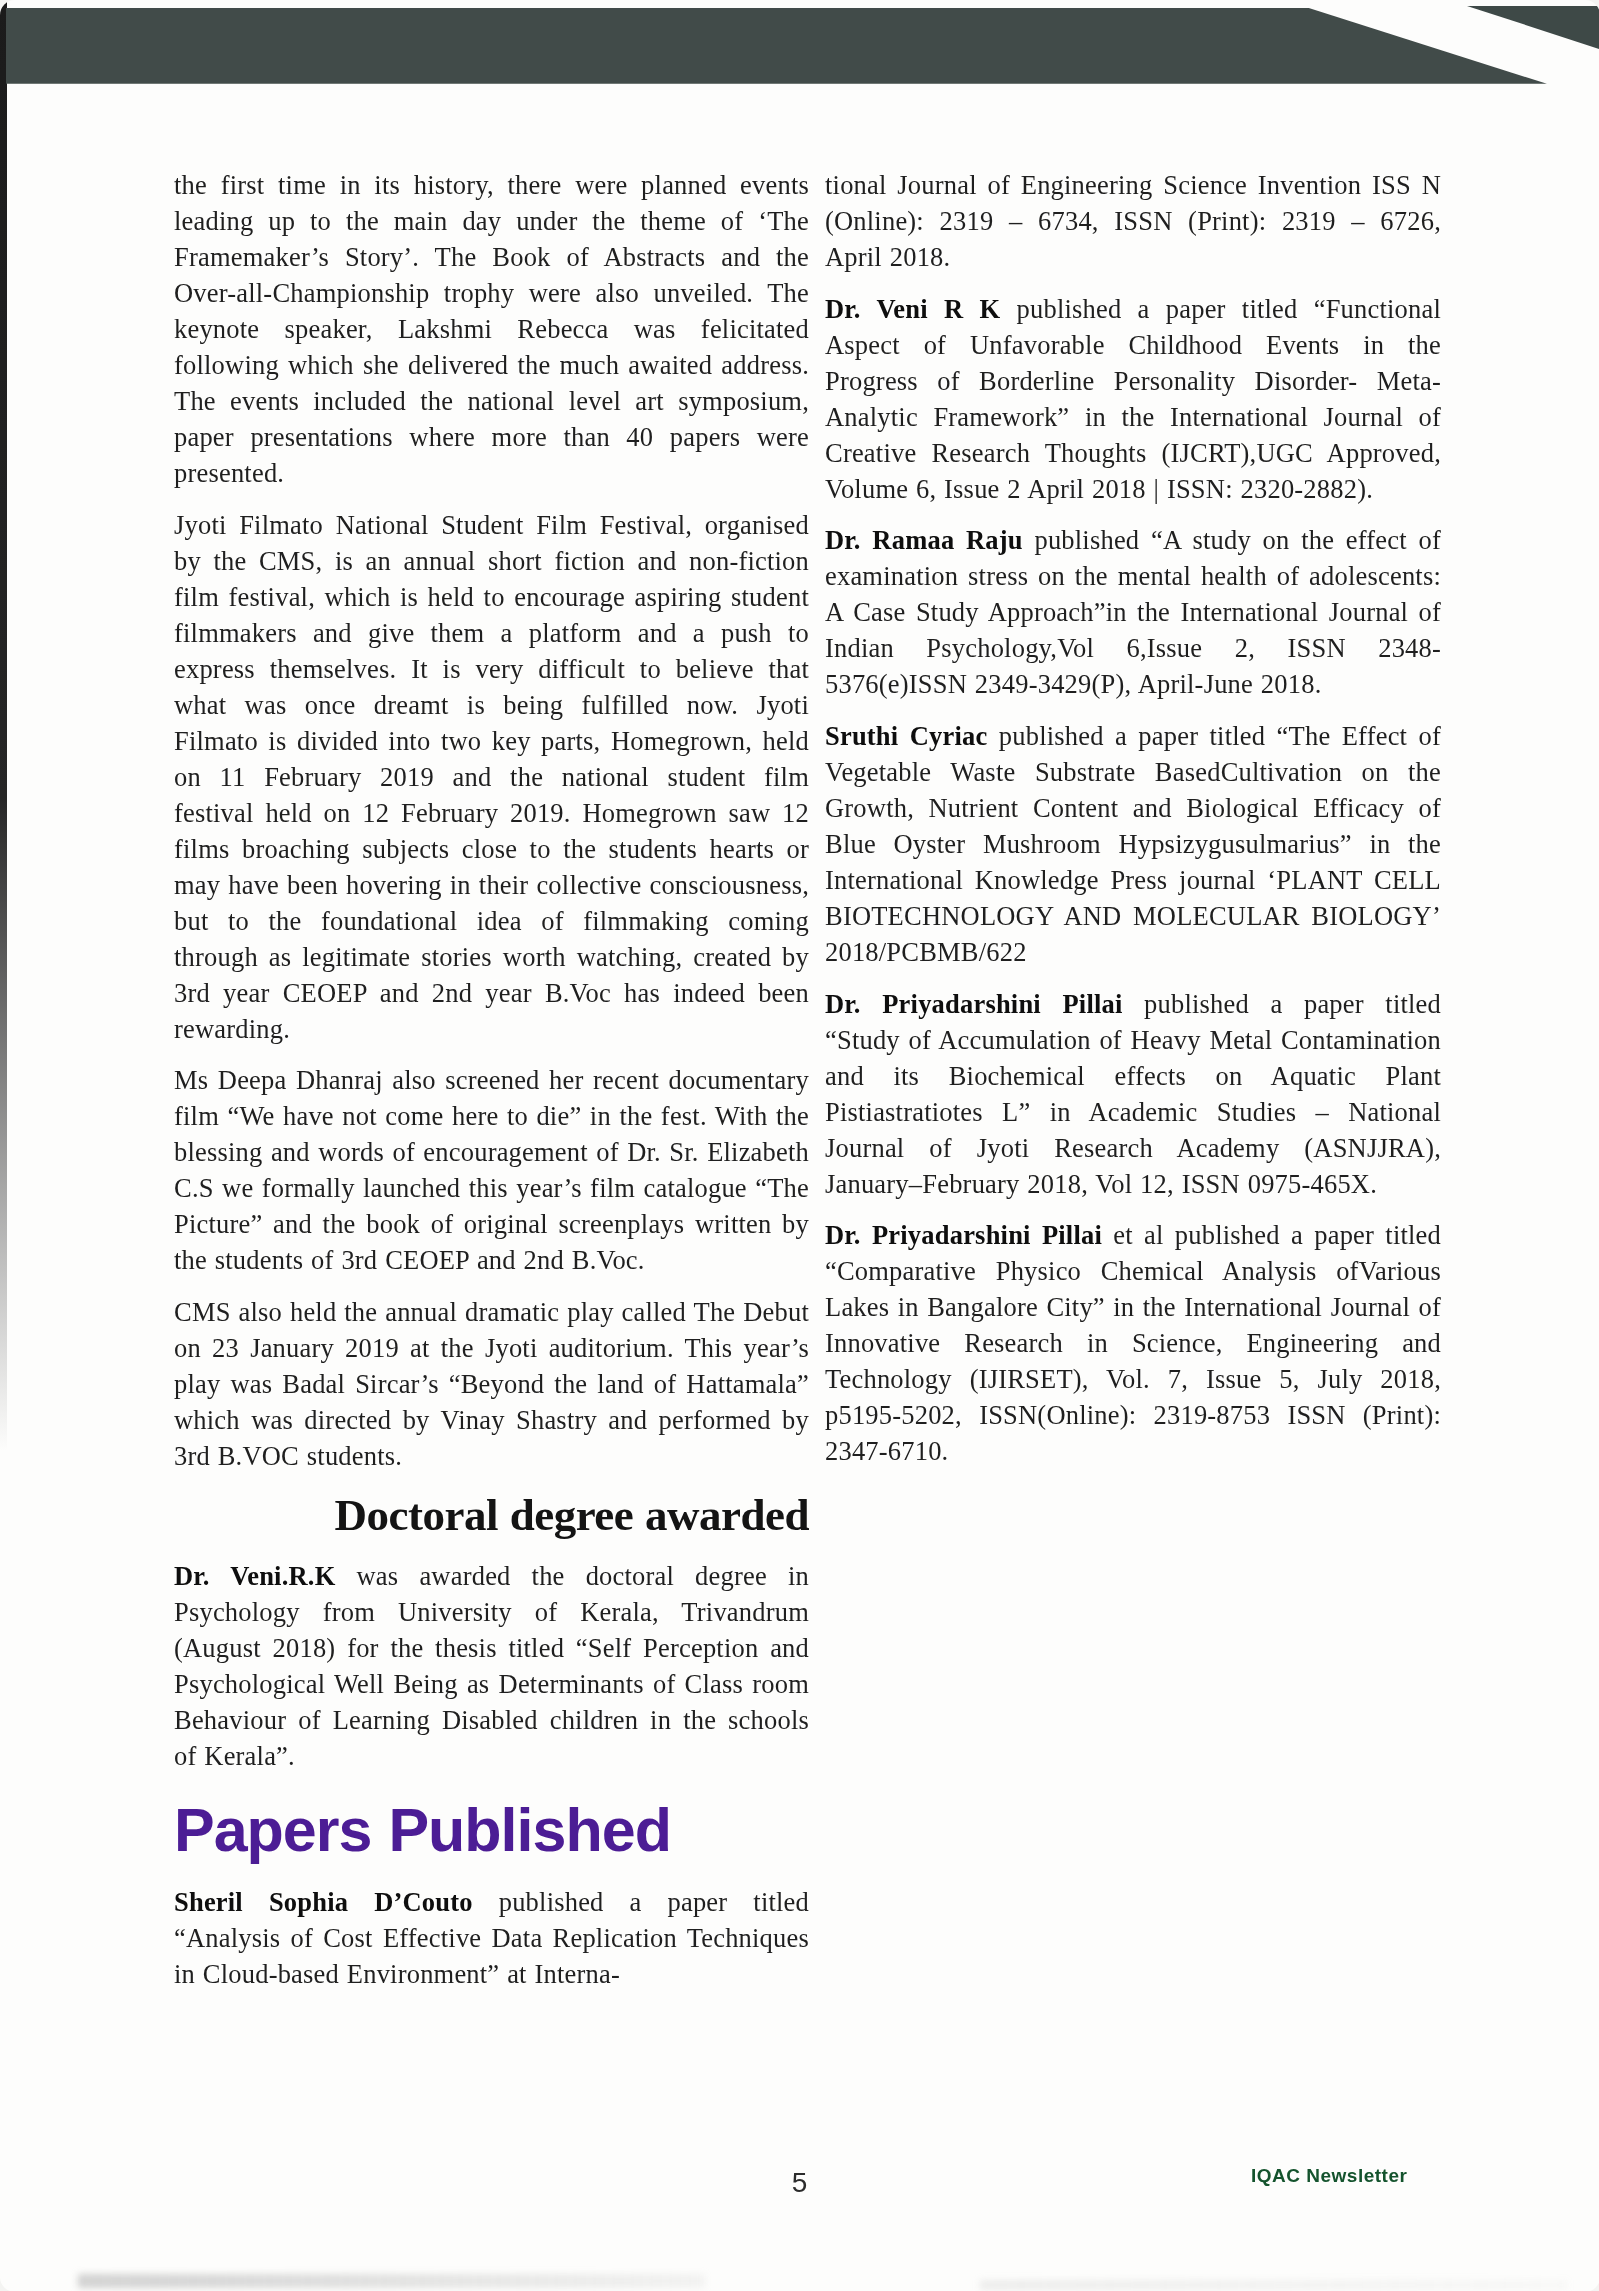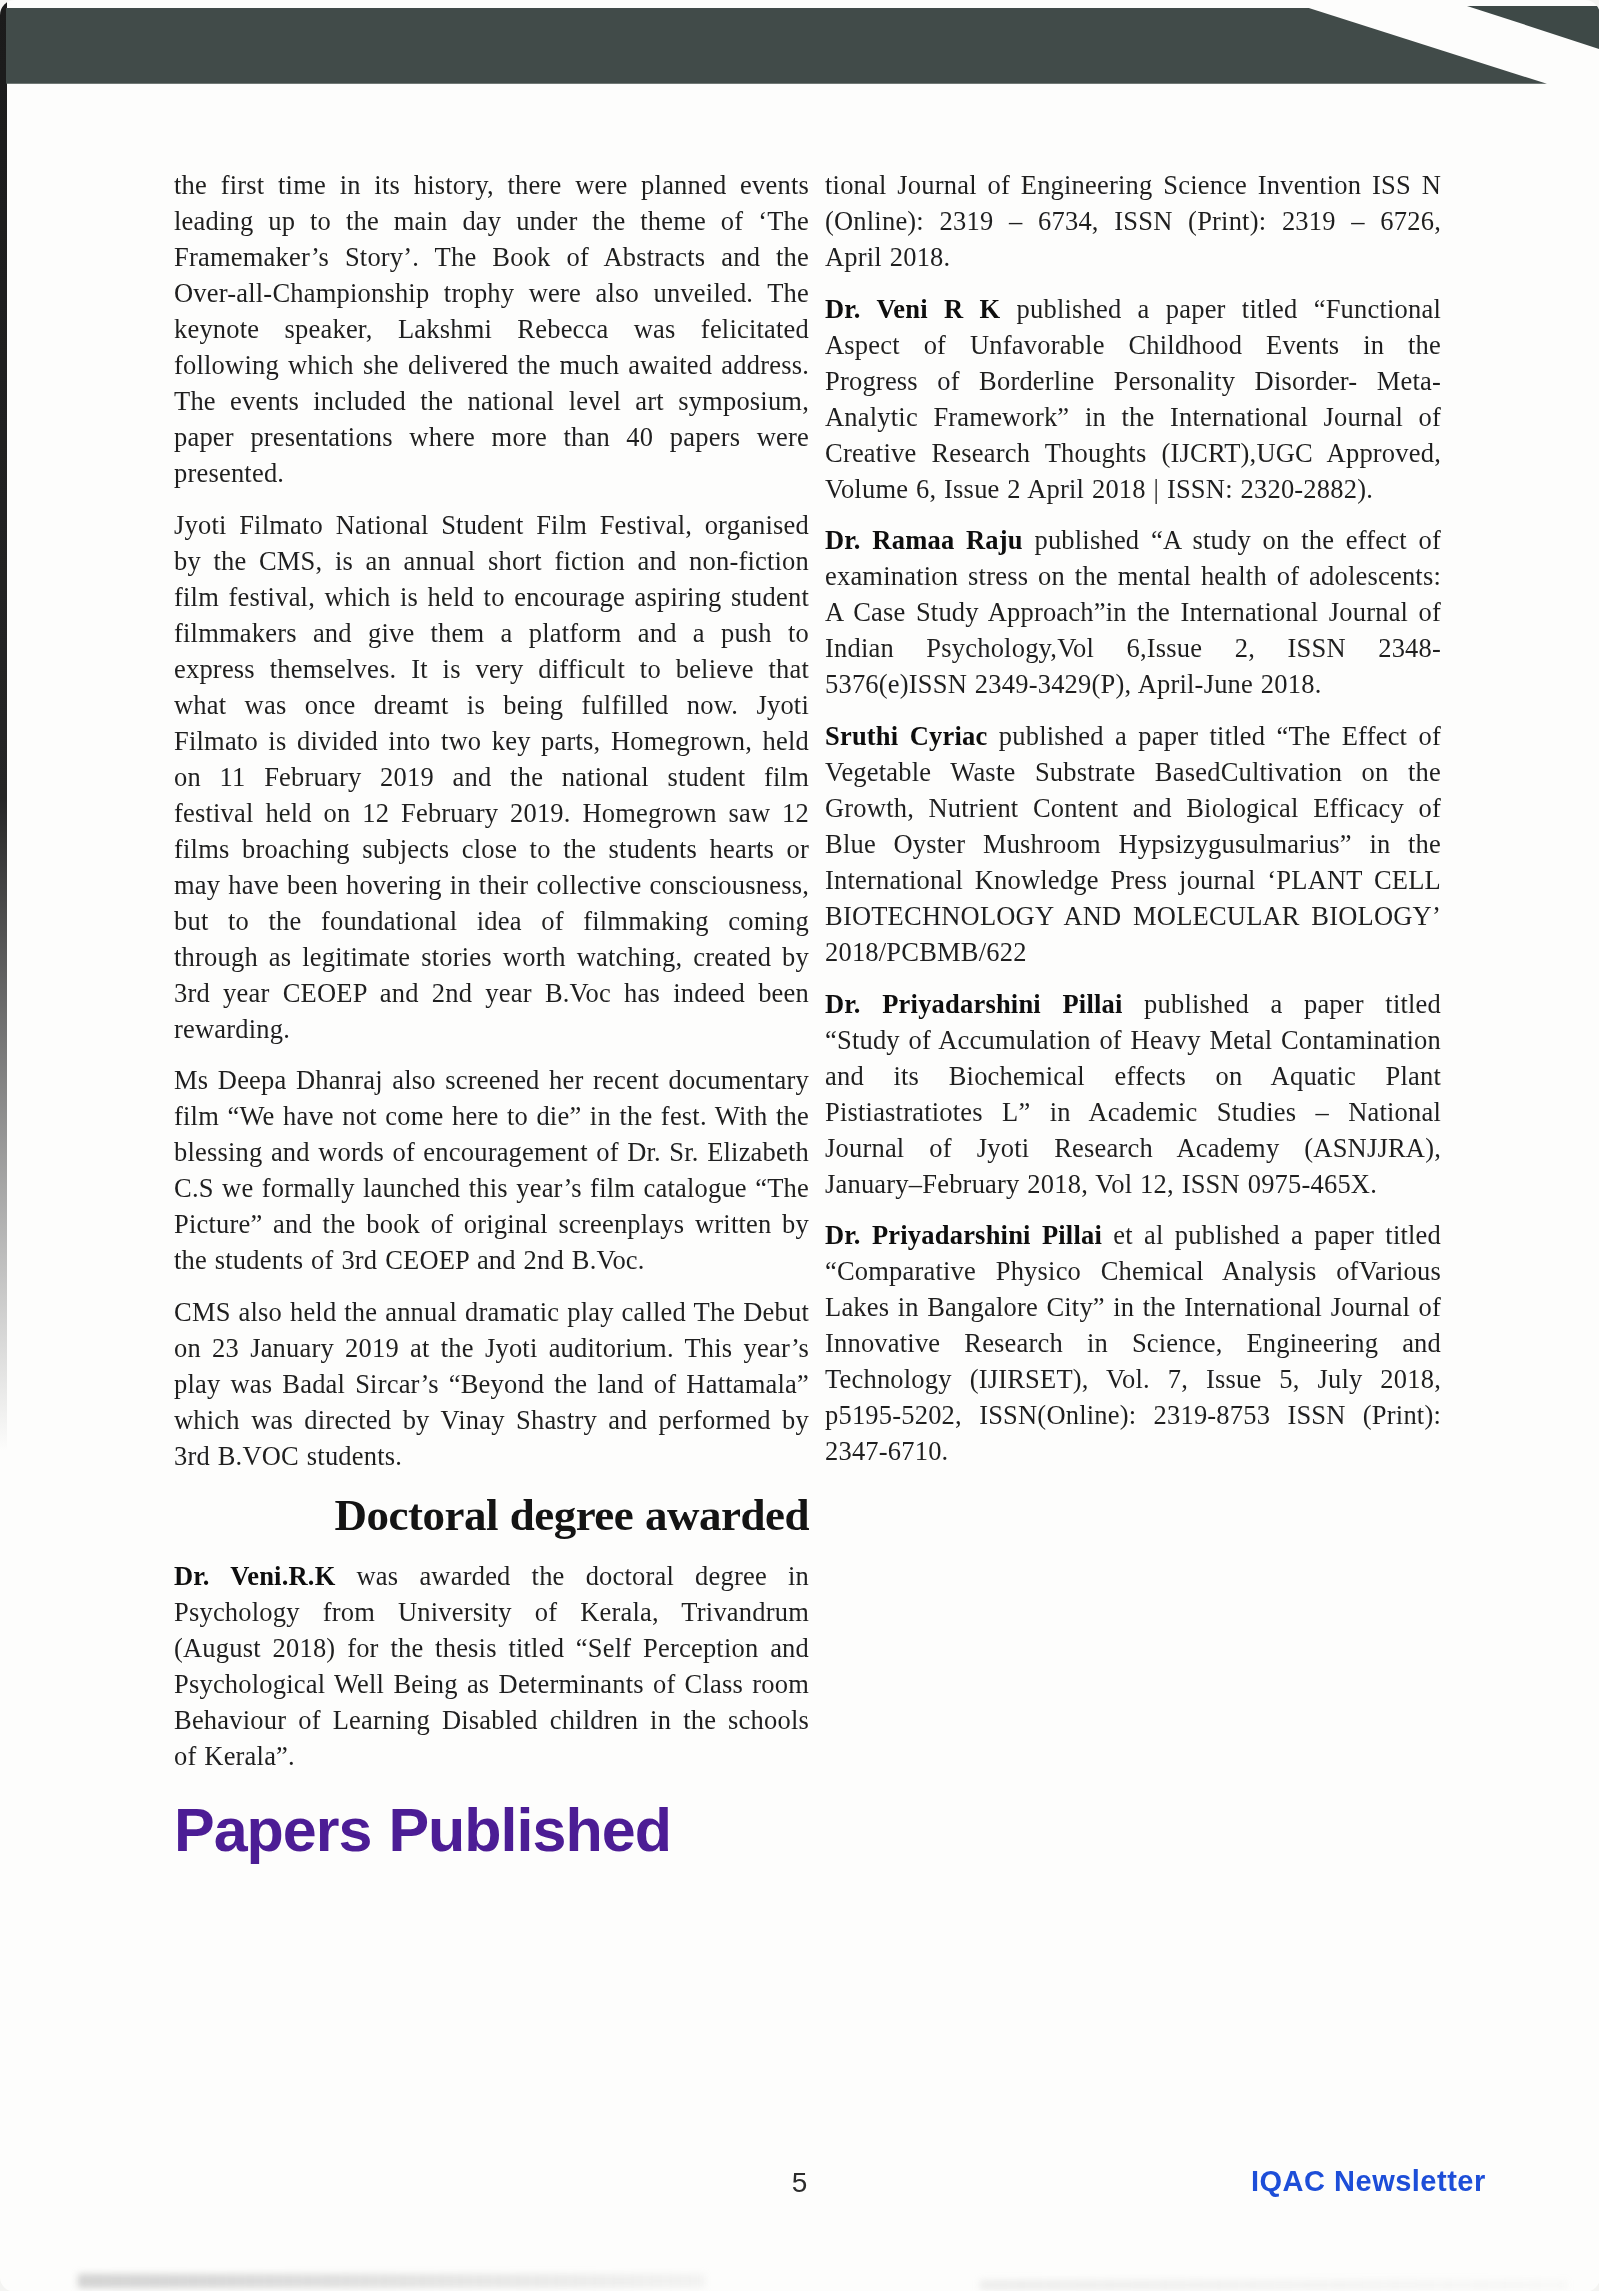--- a/index.html
+++ b/index.html
@@ -56,21 +56,21 @@
     font-size:61px;line-height:65px;font-weight:700;color:#4c1d95;
     letter-spacing:-1px;margin:23.5px 0 21.6px 0;text-align:left;
   }
   .page-num{
     position:absolute;left:776px;top:2167px;width:47px;text-align:center;
     font-family:"Liberation Sans", sans-serif;font-size:28px;color:#2b2b2b;
   }
   .newsletter-title{
     position:absolute;left:1251px;top:2165px;
     font-family:"Liberation Sans", sans-serif;font-weight:700;
-    font-size:29px;color:#1d4ed8;letter-spacing:0.5px;
+    font-size:19px;color:#14532d;letter-spacing:0.5px;
   }
 </style>
 </head>
 <body>
 
 <div class="page">
 
   <div class="left-edge"></div>
   <div class="topbar"></div>
   <div class="corner-triangle"></div>
@@ -82,20 +82,21 @@
     <p class="para"><b></b><span>Jyoti Filmato National Student Film Festival, organised by the CMS, is an annual short fiction and non-fiction film festival, which is held to encourage aspiring student filmmakers and give them a platform and a push to express themselves. It is very difficult to believe that what was once dreamt is being fulfilled now. Jyoti Filmato is divided into two key parts, Homegrown, held on 11 February 2019 and the national student film festival held on 12 February 2019. Homegrown saw 12 films broaching subjects close to the students hearts or may have been hovering in their collective consciousness, but to the foundational idea of filmmaking coming through as legitimate stories worth watching, created by 3rd year CEOEP and 2nd year B.Voc has indeed been rewarding.</span></p>
     <p class="para"><b></b><span>Ms Deepa Dhanraj also screened her recent documentary film “We have not come here to die” in the fest. With the blessing and words of encouragement of Dr. Sr. Elizabeth C.S we formally launched this year’s film catalogue “The Picture” and the book of original screenplays written by the students of 3rd CEOEP and 2nd B.Voc.</span></p>
     <p class="para"><b></b><span>CMS also held the annual dramatic play called The Debut on 23 January 2019 at the Jyoti auditorium. This year’s play was Badal Sircar’s “Beyond the land of Hattamala” which was directed by Vinay Shastry and performed by 3rd B.VOC students.</span></p>
 
     <h2 class="serif-head">Doctoral degree awarded</h2>
 
     <p class="para"><b>Dr. Veni.R.K </b><span>was awarded the doctoral degree in Psychology from University of Kerala, Trivandrum (August 2018) for the thesis titled “Self Perception and Psychological Well Being as Determinants of Class room Behaviour of Learning Disabled children in the schools of Kerala”.</span></p>
 
     <h1 class="sans-head">Papers Published</h1>
 
+    <p class="para"><b>Sheril Sophia D’Couto </b><span>published a paper titled “Analysis of Cost Effective Data Replication Techniques in Cloud-based Environment” at Interna-</span></p>
   </div>
 
   <div class="col col-right">
     <p class="para"><b></b><span>tional Journal of Engineering Science Invention ISS N (Online): 2319 – 6734, ISSN (Print): 2319 – 6726, April 2018.</span></p>
     <p class="para"><b>Dr. Veni R K </b><span>published a paper titled “Functional Aspect of Unfavorable Childhood Events in the Progress of Borderline Personality Disorder- Meta-Analytic Framework” in the International Journal of Creative Research Thoughts (IJCRT),UGC Approved, Volume 6, Issue 2 April 2018 | ISSN: 2320-2882).</span></p>
     <p class="para"><b>Dr. Ramaa Raju </b><span>published “A study on the effect of examination stress on the mental health of adolescents: A Case Study Approach”in the International Journal of Indian Psychology,Vol 6,Issue 2, ISSN 2348-5376(e)ISSN 2349-3429(P), April-June 2018.</span></p>
     <p class="para"><b>Sruthi Cyriac </b><span>published a paper titled “The Effect of Vegetable Waste Substrate BasedCultivation on the Growth, Nutrient Content and Biological Efficacy of Blue Oyster Mushroom Hypsizygusulmarius” in the International Knowledge Press journal ‘PLANT CELL BIOTECHNOLOGY AND MOLECULAR BIOLOGY’ 2018/PCBMB/622</span></p>
     <p class="para"><b>Dr. Priyadarshini Pillai </b><span>published a paper titled “Study of Accumulation of Heavy Metal Contamination and its Biochemical effects on Aquatic Plant Pistiastratiotes L” in Academic Studies – National Journal of Jyoti Research Academy (ASNJJRA), January–February 2018, Vol 12, ISSN 0975-465X.</span></p>
     <p class="para"><b>Dr. Priyadarshini Pillai </b><span>et al published a paper titled “Comparative Physico Chemical Analysis ofVarious Lakes in Bangalore City” in the International Journal of Innovative Research in Science, Engineering and Technology (IJIRSET), Vol. 7, Issue 5, July 2018, p5195-5202, ISSN(Online): 2319-8753 ISSN (Print): 2347-6710.</span></p>
   </div>

